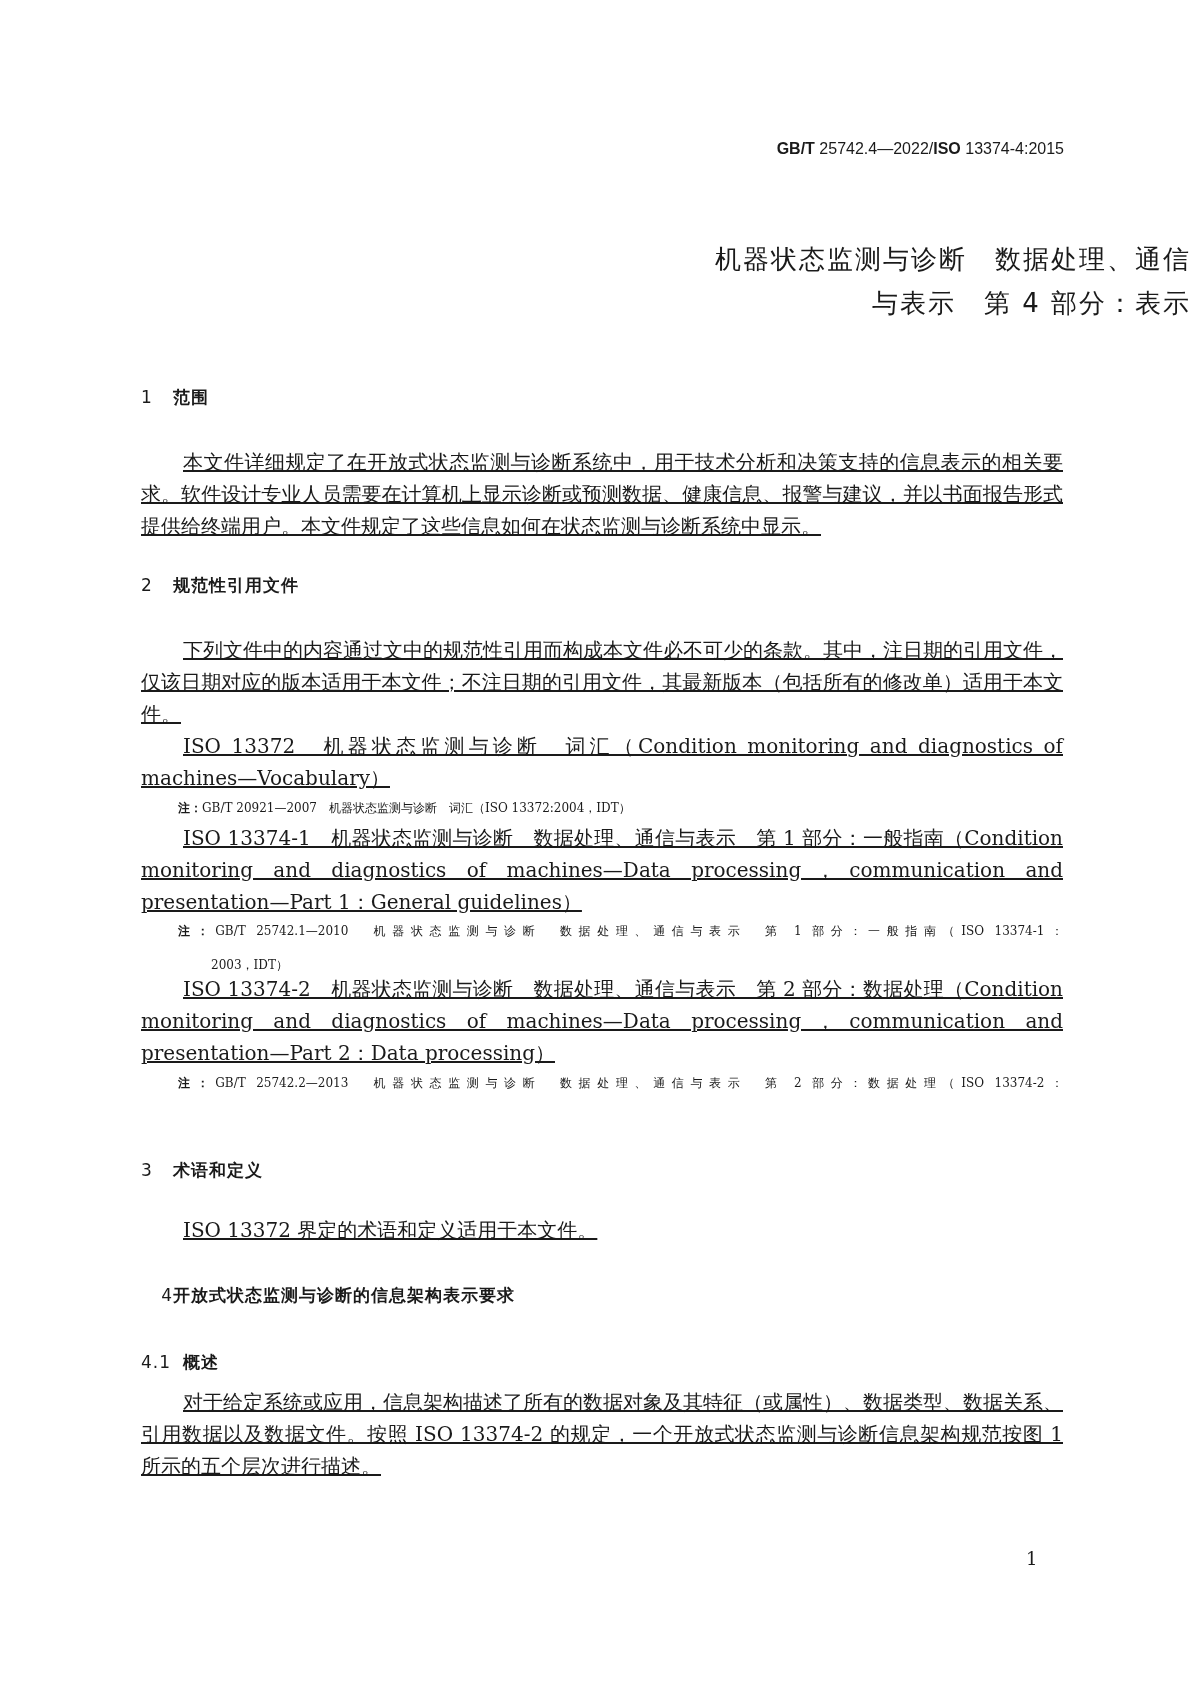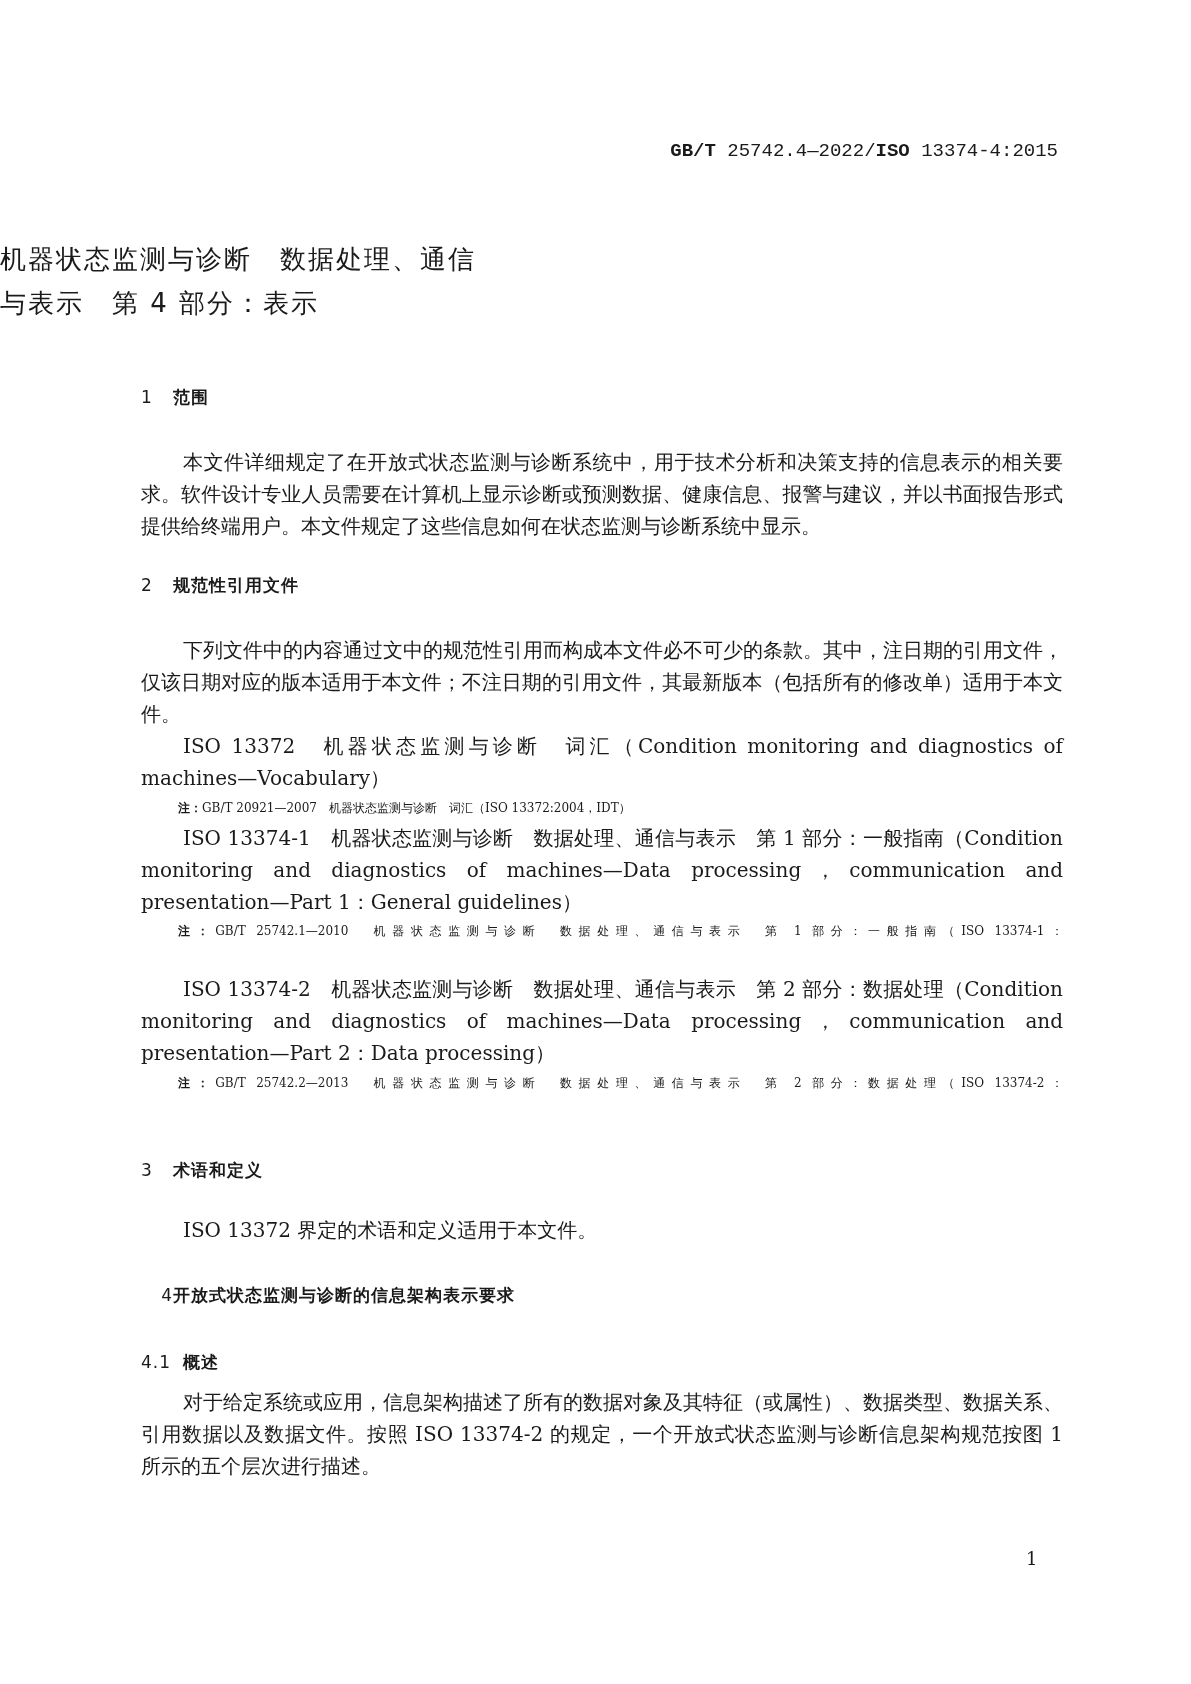--- a/index.html
+++ b/index.html
@@ -1,29 +1,29 @@
 <!DOCTYPE html>
 <html><head>
 <meta charset="utf-8">
 <style>
   html, body { margin: 0; padding: 0; background: #ffffff; }
   body { width: 1191px; height: 1684px; position: relative; overflow: hidden;
          font-family: "DejaVu Serif", "Liberation Serif", serif; color: #1a1a1a; }
   .abs { position: absolute; white-space: nowrap; }
-  .hdr { right: 133px; top: 140px; font-size: 19px; font-family: Liberation Mono, monospace; }
+  .hdr { right: 127px; top: 140px; font-size: 16px; font-family: Liberation Sans, sans-serif; }
   .hdr b { font-weight: bold; }
-  .title { left: 0; width: 1191px; text-align: left; font-family: "DejaVu Sans", sans-serif;
+  .title { left: 0; width: 1191px; text-align: right; font-family: "DejaVu Sans", sans-serif;
            font-size: 26px; letter-spacing: 2px; }
   .h1 { left: 141px; font-family: "DejaVu Sans", sans-serif; font-weight: bold; font-size: 17px; letter-spacing: 1px; }
   .h1 .num { display: inline-block; width: 32px; font-weight: normal; }
   .h2 .num { width: 42px; margin-top: 9px; }
   .p { left: 141px; width: 922px; font-size: 20px; line-height: 32px; white-space: normal;
        text-align: justify; text-align-last: justify; }
   .p.last { text-align-last: left; }
-  .ind { text-indent: 42px; }
+  .ind { text-indent: 42px; text-decoration: underline; }
   .note { left: 178px; width: 885px; font-size: 12px; line-height: 34px; white-space: normal;
           text-align: justify; text-align-last: justify; }
   .note.last { text-align-last: left; }
   .note .lbl { font-family: "DejaVu Sans", sans-serif; font-weight: bold; }
   .note .cont { display: block; padding-left: 33px; text-align-last: left; }
   .pg { left: 1026px; top: 1548px; font-size: 18px; }
 </style>
 </head>
 <body>
 
@@ -45,20 +45,21 @@
 <div class="abs p ind last" style="top:634px;">下列文件中的内容通过文中的规范性引用而构成本文件必不可少的条款。其中，注日期的引用文件，仅该日期对应的版本适用于本文件；不注日期的引用文件，其最新版本（包括所有的修改单）适用于本文件。</div>
 
 <div class="abs p ind last" style="top:730px;">ISO 13372　机器状态监测与诊断　词汇（Condition monitoring and diagnostics of machines—Vocabulary）</div>
 <div class="abs note last" style="top:791px;">
   <span class="lbl">注：</span><span>GB/T 20921—2007　机器状态监测与诊断　词汇（ISO 13372:2004，IDT）</span>
 </div>
 
 <div class="abs p ind last" style="top:822px;">ISO 13374-1　机器状态监测与诊断　数据处理、通信与表示　第 1 部分：一般指南（Condition monitoring and diagnostics of machines—Data processing，communication and presentation—Part 1：General guidelines）</div>
 <div class="abs note" style="top:914px;">
   <span class="lbl">注：</span><span>GB/T 25742.1—2010　机器状态监测与诊断　数据处理、通信与表示　第 1 部分：一般指南（ISO 13374-1：</span>
+  <span class="cont">2003，IDT）</span>
 </div>
 
 <div class="abs p ind last" style="top:973px;">ISO 13374-2　机器状态监测与诊断　数据处理、通信与表示　第 2 部分：数据处理（Condition monitoring and diagnostics of machines—Data processing，communication and presentation—Part 2：Data processing）</div>
 <div class="abs note" style="top:1066px;">
   <span class="lbl">注：</span><span>GB/T 25742.2—2013　机器状态监测与诊断　数据处理、通信与表示　第 2 部分：数据处理（ISO 13374-2：</span>
 </div>
 
 <div class="abs h1" style="top:1159px;">
   <span class="num">3</span><span>术语和定义</span>
 </div>

